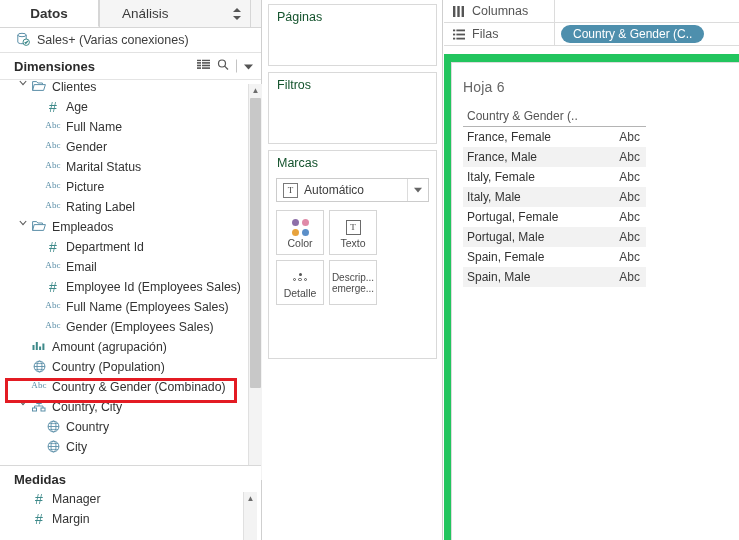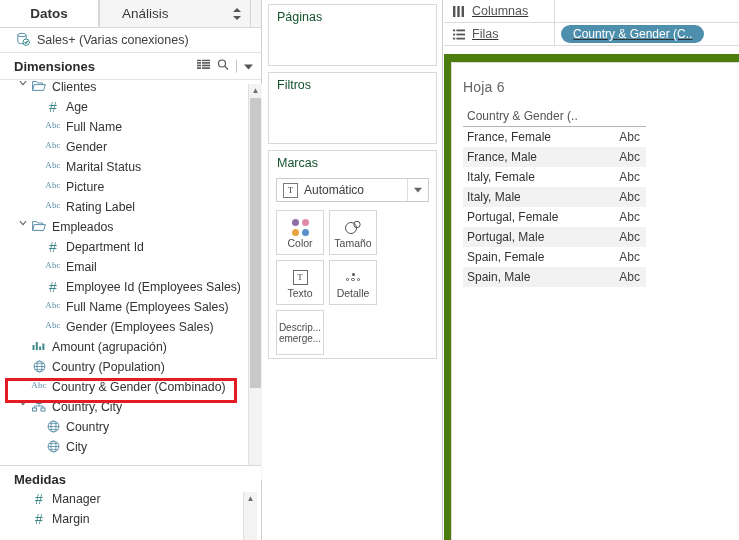--- a/index.html
+++ b/index.html
@@ -277,22 +277,21 @@
     left: 296px; top: 406px;
     width: 8px; height: 8px;
     background: #d43d3d;
   }
 
   
   #viz-pane {
     position: absolute;
     left: 444px; top: 0;
     width: 295px; height: 540px;
-    background: #4d7c0f;
-    text-decoration: underline;
+    background: #22c55e;
   }
   .shelf-row {
     display: flex;
     align-items: center;
     height: 23px;
     border-bottom: 1px solid #dcdcdc;
     background: #ffffff;
     box-sizing: border-box;
   }
   .shelf-label {
@@ -701,29 +700,20 @@
             <span class="color-dots">
               <span style="background:#8e6fa8"></span>
                 <span style="background:#e08aa8"></span>
               <span style="background:#e8a33d"></span>
                 <span style="background:#5b8fc9"></span>
             </span>
           </span>
           <span class="cap">Color</span>
         </div>
 
-        <div class="mark-btn">
-          <span class="glyph">
-            <svg width="22" height="18" viewBox="0 0 22 18">
-              <circle cx="9" cy="10" r="5.5" fill="none" stroke="#555" stroke-width="1"></circle>
-              <circle cx="15" cy="6.5" r="3.2" fill="none" stroke="#555" stroke-width="1"></circle>
-            </svg>
-          </span>
-          <span class="cap">Tamaño</span>
-        </div>
 
         <div class="mark-btn">
           <span class="glyph">
             <span style="display:inline-block;width:13px;height:13px;border:1px solid #6a6a6a;
                          font-family:'Liberation Serif',serif;font-size:9px;line-height:12px;text-align:center;color:#444;">T</span>
           </span>
           <span class="cap">Texto</span>
         </div>
 
         <div class="mark-btn">

